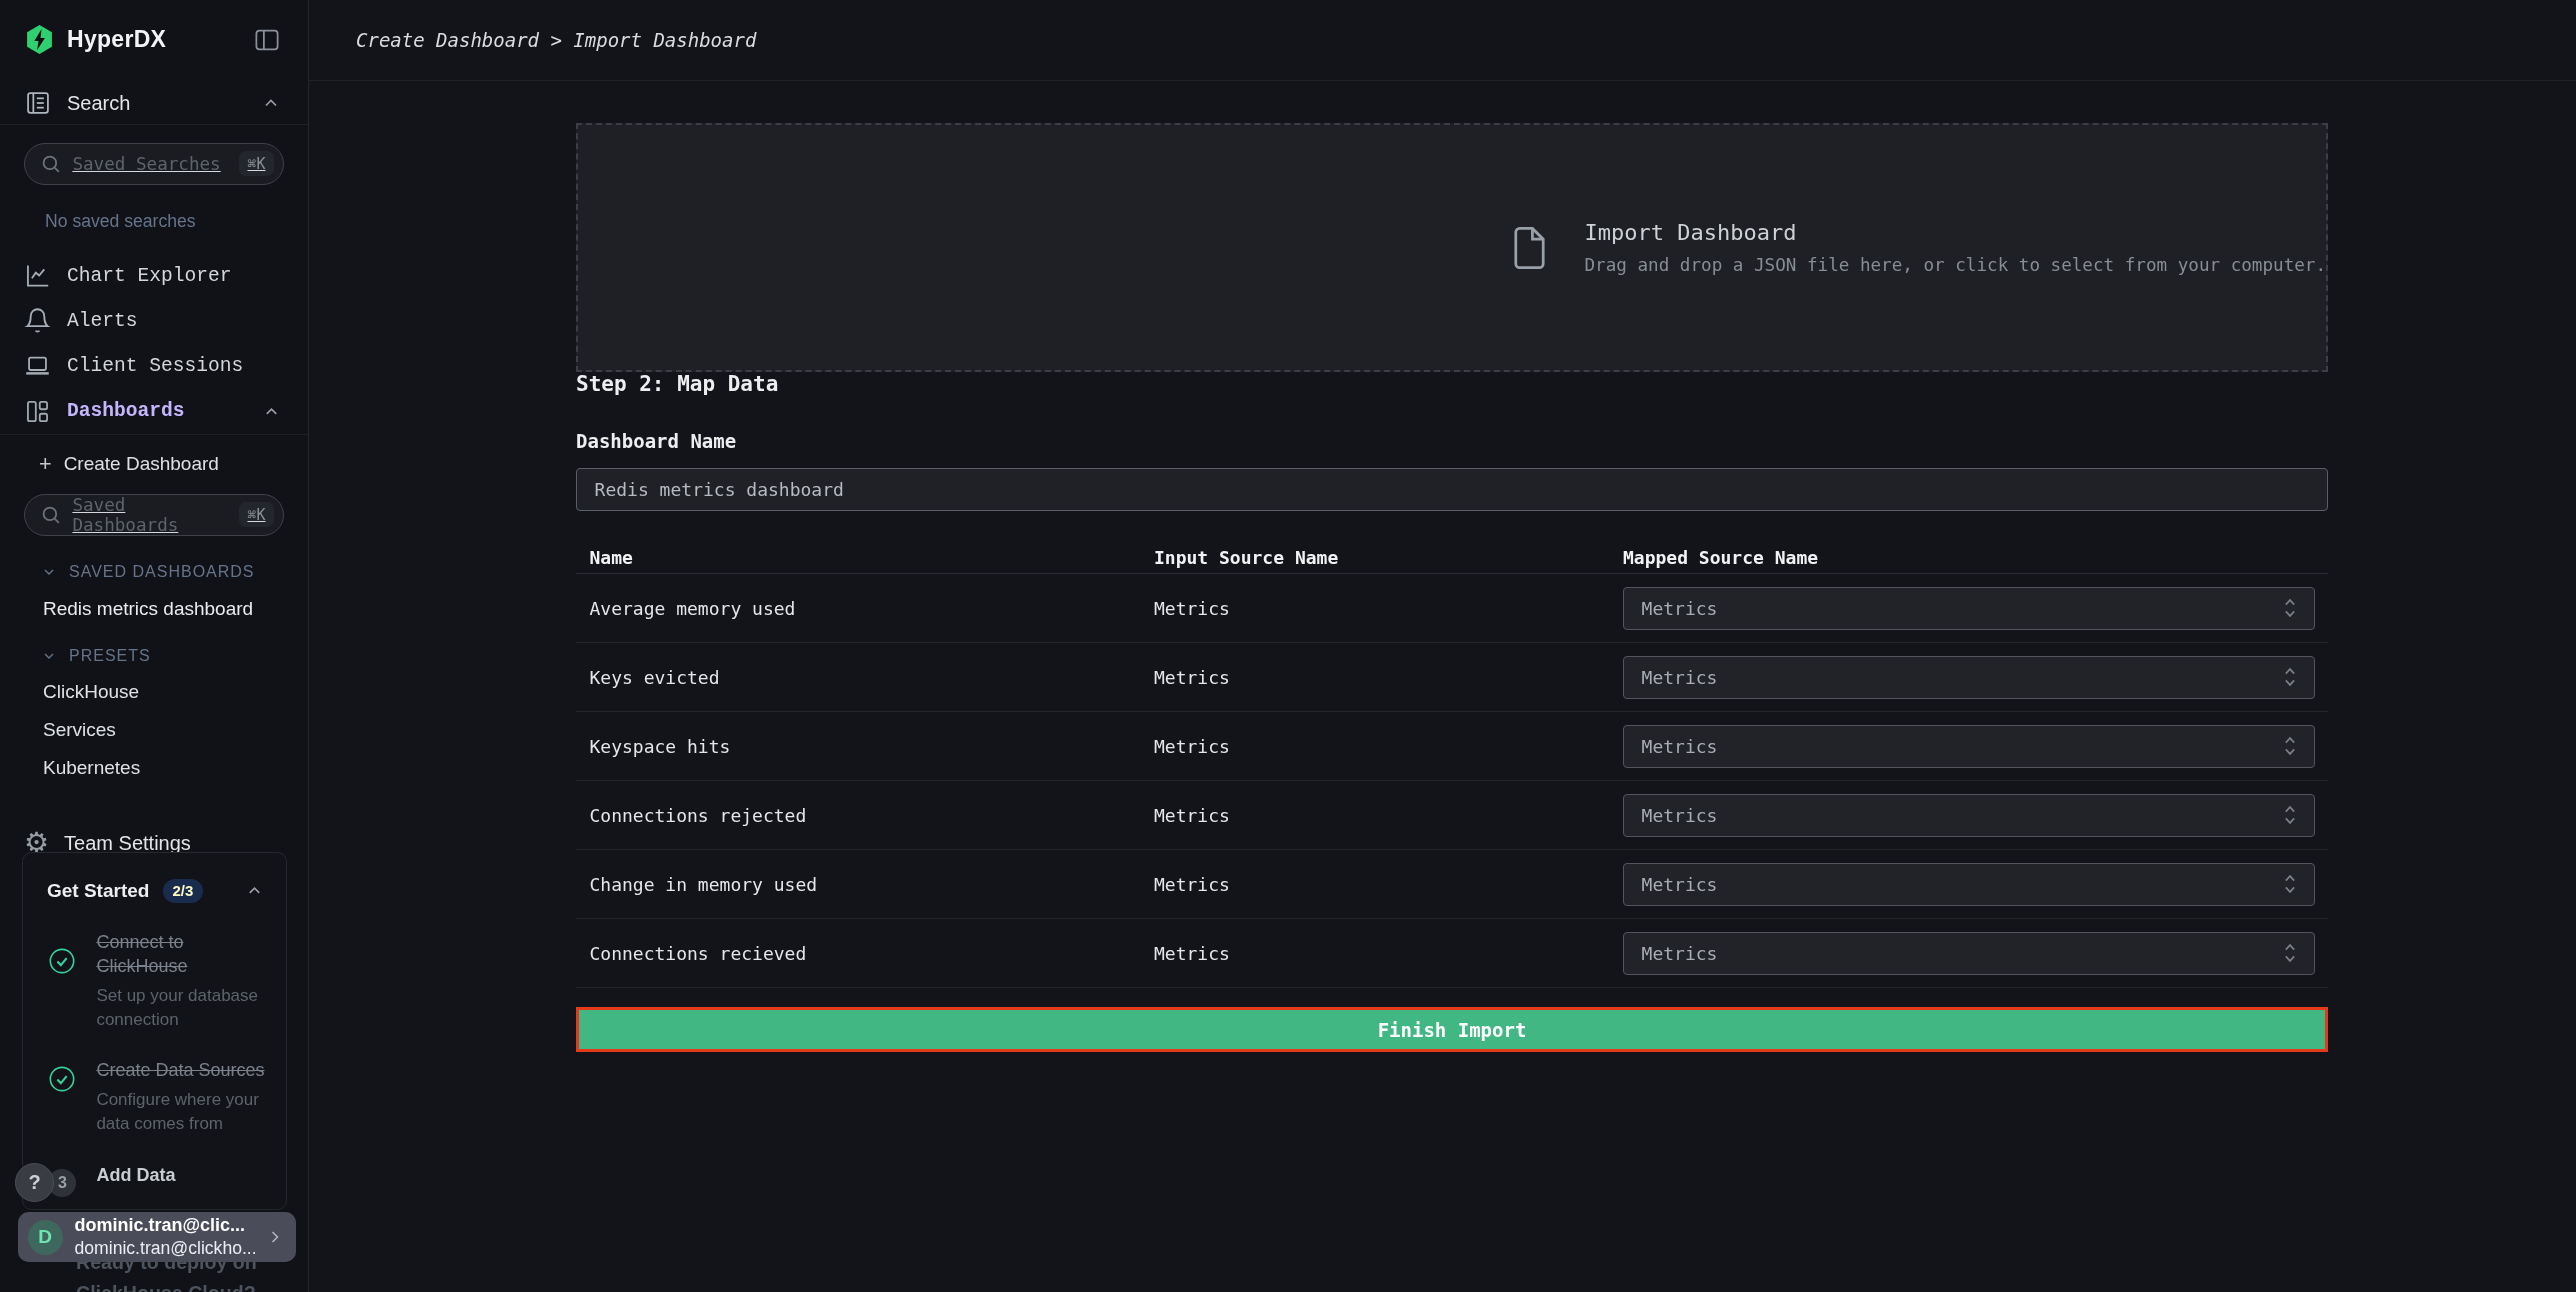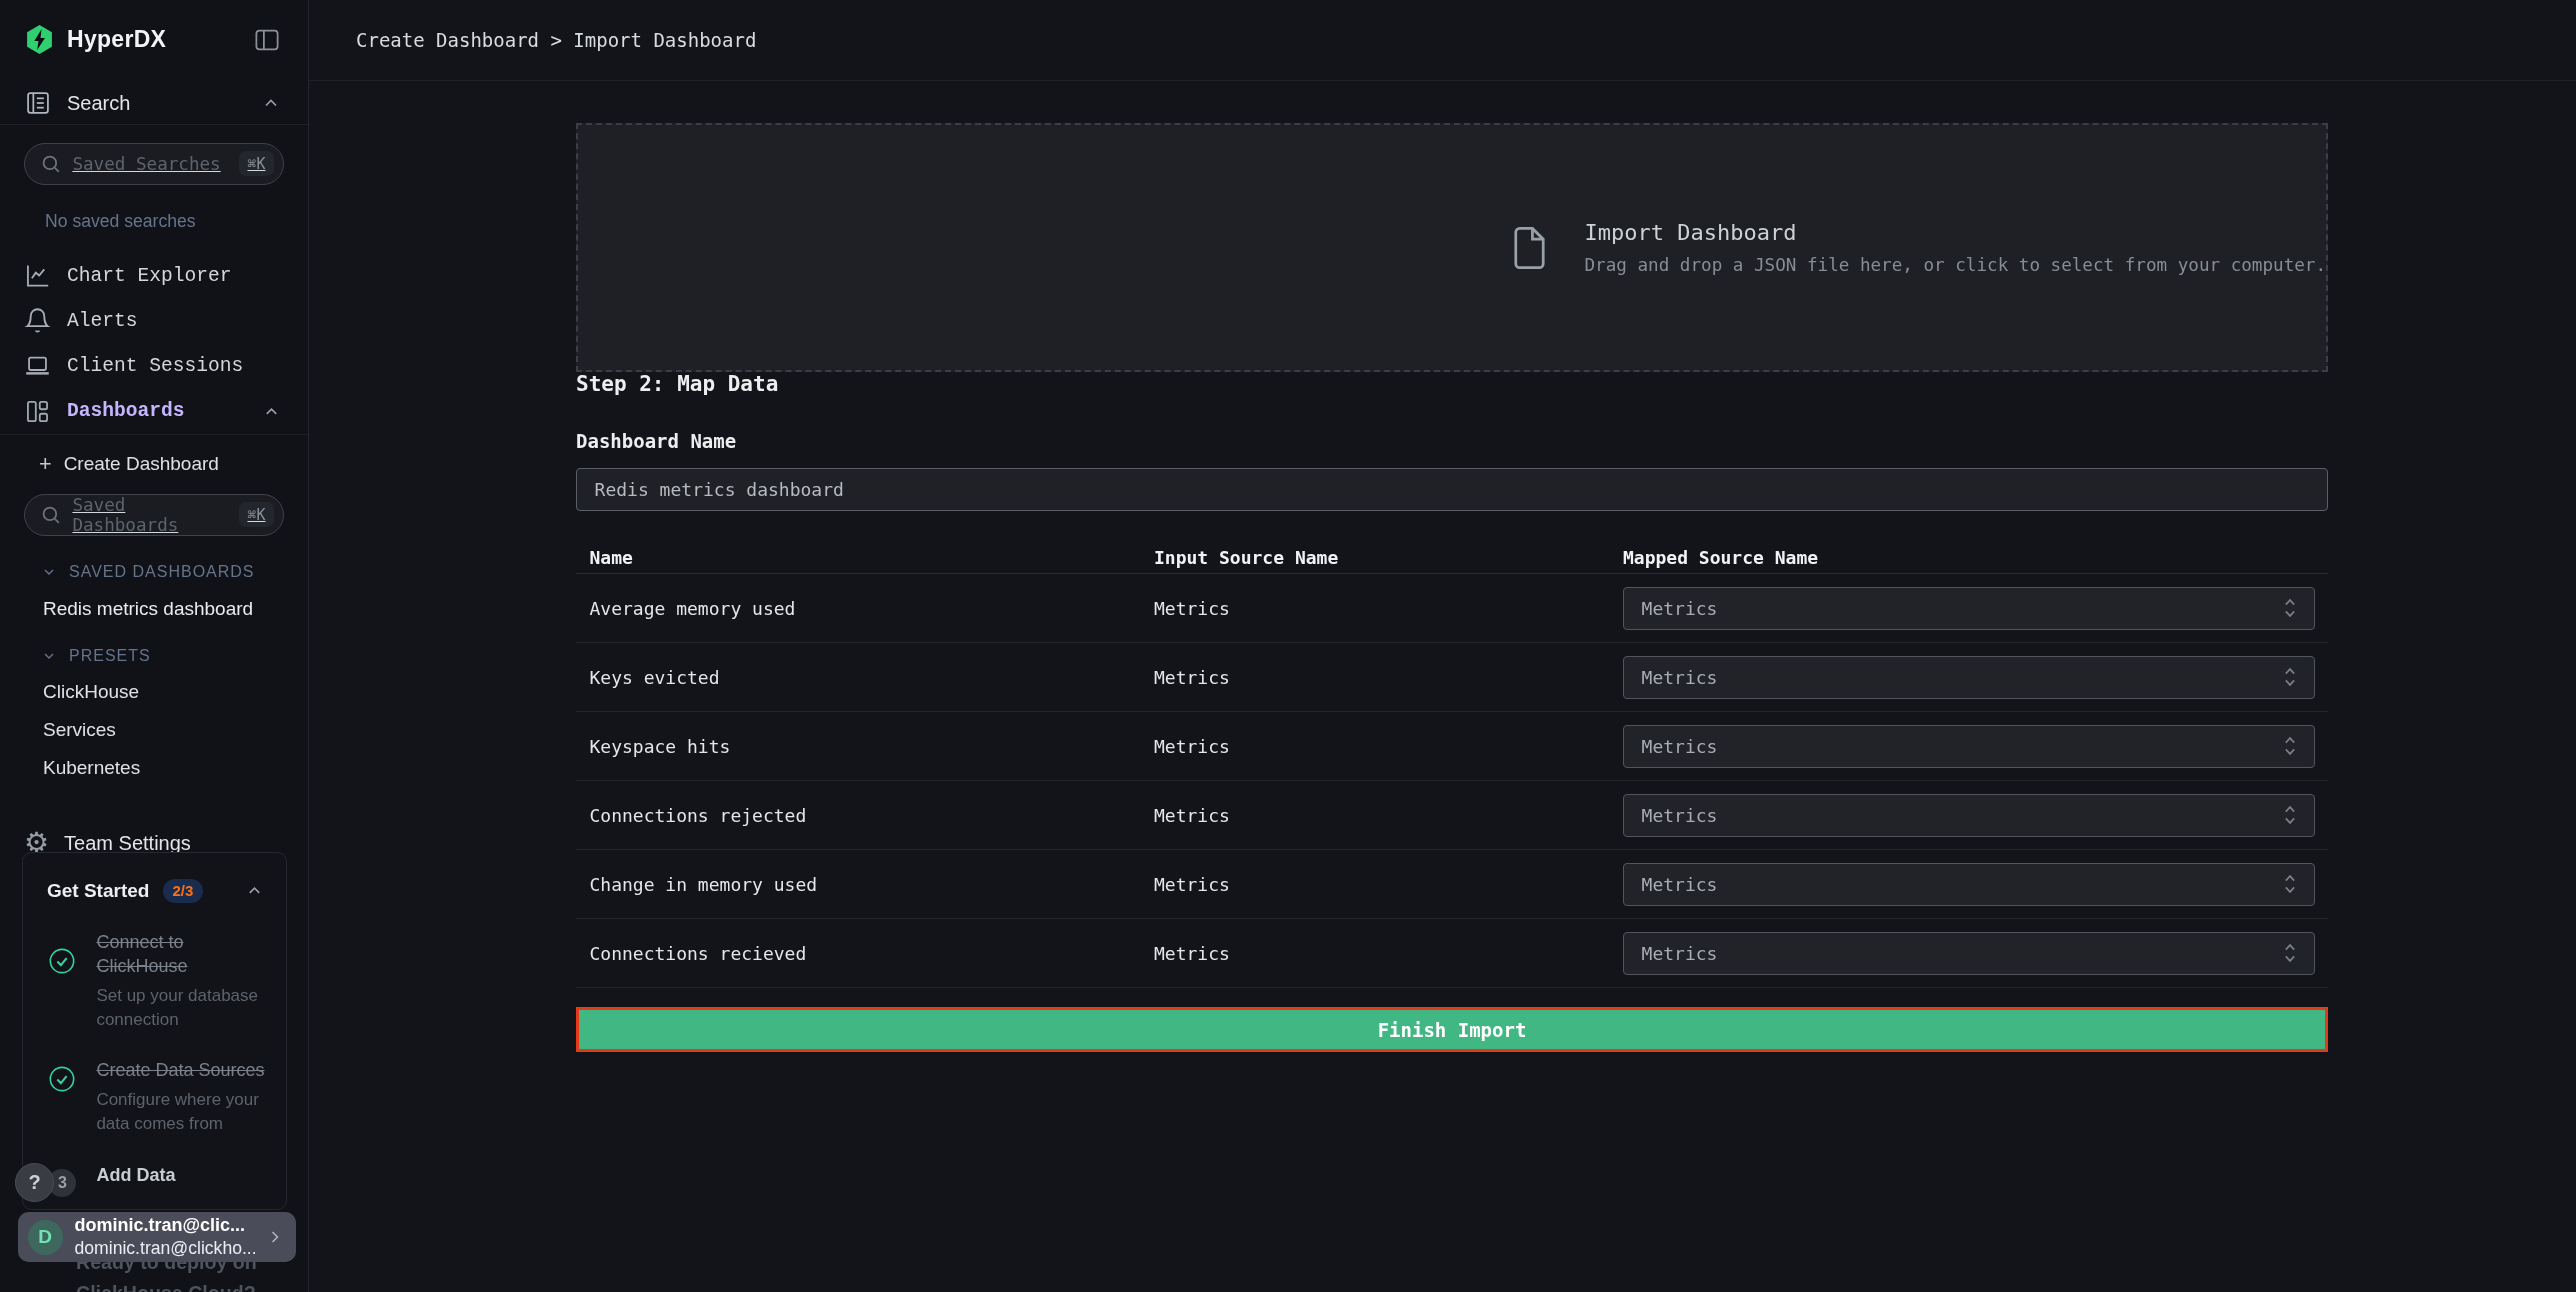--- a/index.html
+++ b/index.html
@@ -67,21 +67,21 @@
   .team-row .gear { font-size:28px; color:#969ca4; line-height:1; }
   .team-row .team-label { margin-left:15px; font-size:20px; color:#e2e5e8; }
 
   .gs-card {
     position:absolute; left:22px; right:21px; top:852px; height:358px;
     border:1.4px solid #262830; border-radius:9.5px; background:#121318;
     padding:26px 17.6px 0 16px; overflow:hidden;
   }
   .gs-header { display:flex; align-items:center; }
   .gs-title { font-size:19px; font-weight:bold; color:#eceef0; margin-left:8px; }
-  .gs-badge { margin-left:13.5px; background:#1a2c4e; color:#f97316; font-weight:bold;
+  .gs-badge { margin-left:13.5px; background:#1a2c4e; color:#fef9c3; font-weight:bold;
     font-size:15px; padding:3.4px 9.5px; border-radius:12px; }
   .gs-chevron { margin-left:auto; width:19px; height:19px; color:#9aa0a8; margin-right:4px; }
   .gs-item { display:flex; margin-top:27px; }
   .gs-icon-col { width:36px; flex:none; display:flex; justify-content:center; align-items:flex-start; padding-top:17.6px; margin-left:5.4px; }
   .gs-icon-col.center { padding-top:6.8px; }
   .gs-check { width:28px; height:28px; }
   .gs-num { width:28px; height:28px; border-radius:50%; background:#30323a; color:#9aa0a7;
     font-size:16px; font-weight:bold; display:flex; align-items:center; justify-content:center; }
   .gs-text { margin-left:16px; flex:1; }
   .gs-item-title { font-size:18px; color:#7a818a; text-decoration:line-through; line-height:1.35; max-width:182px; }
@@ -106,21 +106,21 @@
     display:flex; align-items:center; justify-content:center;
     font-size:19px; font-weight:bold; color:#6fe3b2; }
   .user-text { margin-left:12px; flex:1; overflow:hidden; }
   .user-title { font-size:18px; font-weight:bold; color:#ffffff; white-space:nowrap; }
   .user-sub { font-size:17.6px; color:#eceef4; white-space:nowrap; margin-top:1.4px; }
   .user-chevron { width:20px; height:20px; color:#b4b8c2; flex:none; }
 
   
   .main { flex:1; display:flex; flex-direction:column; background:#131419; }
   .topbar { height:81px; flex:none; border-bottom:1.4px solid #1f2127; display:flex; align-items:center; padding-left:47px; }
-  .breadcrumb { font-family:"DejaVu Sans Mono", monospace; font-size:19px; color:#d9dcdf; cursor:pointer; }
+  .breadcrumb { font-family:"DejaVu Sans Mono", monospace; font-size:19px; color:#d9dcdf; cursor:pointer;font-style:italic; }
 
   .content { width:1752px; margin:42px 0 0 267px; font-family:"DejaVu Sans Mono", monospace; }
 
   .dropzone {
     height:249px; border:2px dashed #3b3e45; background:#1e2026;
     display:flex; align-items:center; justify-content:flex-end; cursor:pointer;
   }
   .dz-icon { width:47px; height:62px; color:#9aa0a7; flex:none; }
   .dz-text { margin-left:32px; }
   .dz-title { font-size:22px; color:#ced2d6; }

